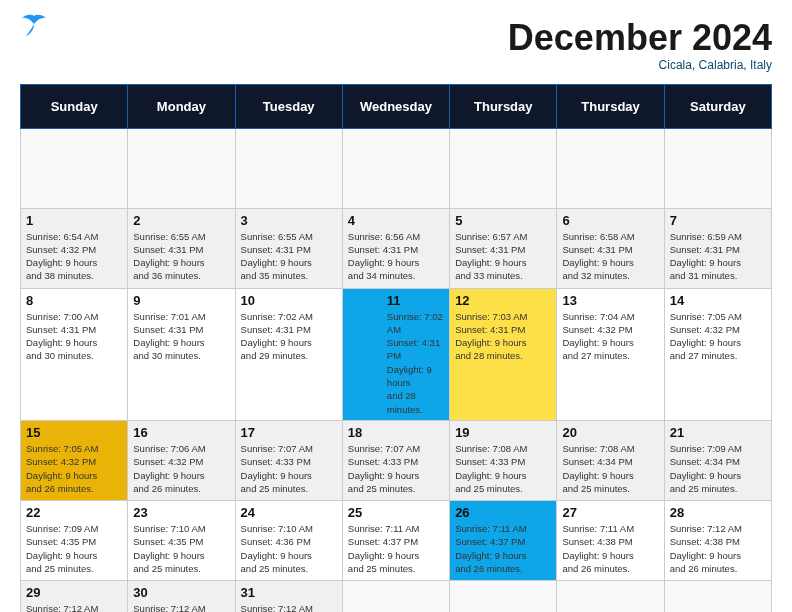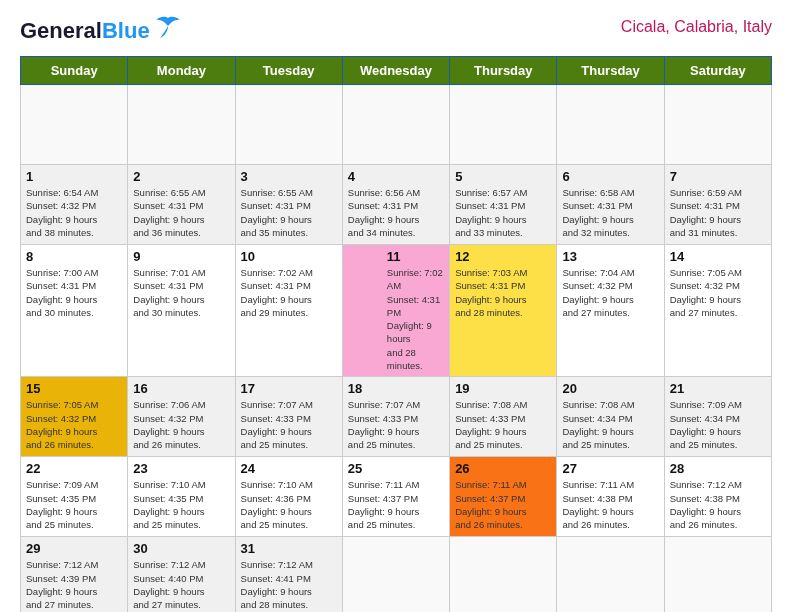--- a/index.html
+++ b/index.html
@@ -33,36 +33,36 @@
     .title-block {
       text-align: right;
     }
     .title-block h1 {
       font-size: 36px;
       font-weight: bold;
       color: #1a1a1a;
       line-height: 1.1;
     }
     .title-block h2 {
-      font-size: 16px;
+      font-size: 12px;
       font-weight: normal;
-      color: #be185d;
+      color: #0c4a6e;
     }
     .calendar {
       width: 100%;
       border-collapse: collapse;
       border: 1px solid #ccc;
     }
     .calendar th {
-      background-color: #4d7c0f;
+      background-color: #0f172a;
       color: #fff;
       text-align: center;
       font-size: 13px;
       font-weight: bold;
-      padding: 6px 4px;
+      padding: 14px 4px;
       border: 1px solid #1a5aab;
     }
     .calendar td {
       vertical-align: top;
       border: 1px solid #ccc;
       padding: 4px 5px;
       font-size: 10px;
       color: #333;
       width: calc(100% / 7);
       height: 80px;
@@ -93,32 +93,30 @@
       background: #f0f0f0;
     }
   </style>
 </head>
 <body>
 
 <div class="page">
   <div class="header">
     <div class="logo">
       <div class="logo-row">
-        <div style="font-size:22px; font-weight:bold; color:#1a1a2e;">
-          <span style="color:#1a1a2e;">General</span><span style="color:#2196F3;">Blue</span>
-        </div>
         <div style="color:#2196F3; font-size:20px; margin-top:-4px;">
           <svg width="28" height="22" viewBox="0 0 28 22" fill="none">
             <path d="M14 2 C16 0, 22 0, 26 4 C22 3, 18 5, 14 10 C10 5, 6 3, 2 4 C6 0, 12 0, 14 2Z" fill="#2196F3"></path>
             <path d="M14 10 C14 16, 10 20, 6 22 C9 18, 12 14, 14 10Z" fill="#2196F3"></path>
           </svg>
         </div>
       </div>
     </div>
     <div class="title-block">
+      <h1>December 2024</h1>
       <h2>Cicala, Calabria, Italy</h2>
     </div>
   </div>
 
   <table class="calendar">
     <thead>
       <tr>
         <th>Sunday</th>
         <th>Monday</th>
         <th>Tuesday</th>
@@ -204,21 +202,21 @@
 Daylight: 9 hours
 and 30 minutes.</div>
           </td>
           <td style="background: rgb(255, 255, 255);">
             <span class="day-num">10</span>
             <div class="day-info" style="white-space: pre-line;">Sunrise: 7:02 AM
 Sunset: 4:31 PM
 Daylight: 9 hours
 and 29 minutes.</div>
           </td>
-          <td style="background: #f9a8d4; padding-left: 44px;">
+          <td style="background: #0ea5e9; padding-left: 44px;">
             <span class="day-num">11</span>
             <div class="day-info" style="white-space: pre-line;">Sunrise: 7:02 AM
 Sunset: 4:31 PM
 Daylight: 9 hours
 and 28 minutes.</div>
           </td>
           <td style="background: #fde047; margin-left: 10px;">
             <span class="day-num">12</span>
             <div class="day-info" style="white-space: pre-line;">Sunrise: 7:03 AM
 Sunset: 4:31 PM
@@ -313,21 +311,21 @@
 Daylight: 9 hours
 and 25 minutes.</div>
           </td>
           <td style="background: rgb(255, 255, 255);">
             <span class="day-num">25</span>
             <div class="day-info" style="white-space: pre-line;">Sunrise: 7:11 AM
 Sunset: 4:37 PM
 Daylight: 9 hours
 and 25 minutes.</div>
           </td>
-          <td style="background: #f97316;">
+          <td style="background: #0ea5e9;">
             <span class="day-num">26</span>
             <div class="day-info" style="white-space: pre-line;">Sunrise: 7:11 AM
 Sunset: 4:37 PM
 Daylight: 9 hours
 and 26 minutes.</div>
           </td>
           <td style="background: rgb(255, 255, 255);">
             <span class="day-num">27</span>
             <div class="day-info" style="white-space: pre-line;">Sunrise: 7:11 AM
 Sunset: 4:38 PM

